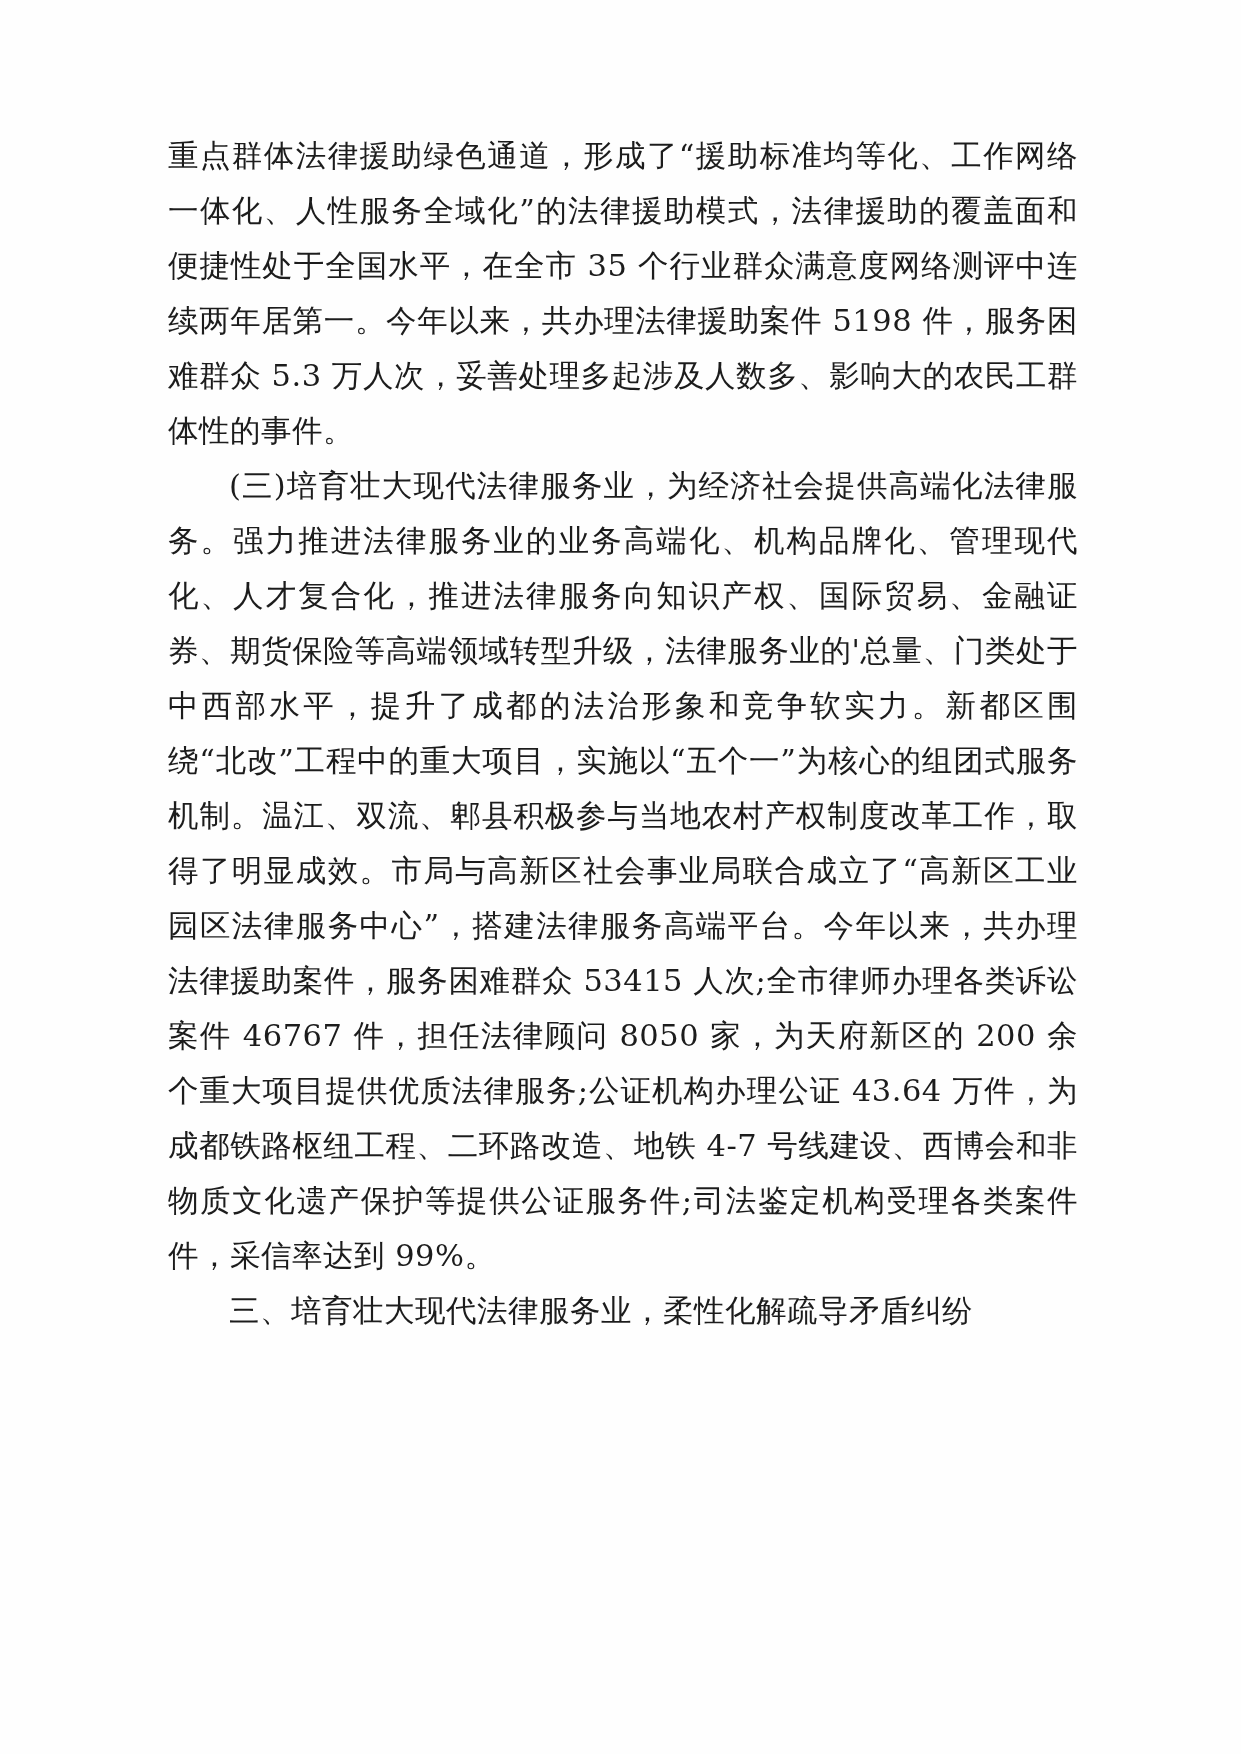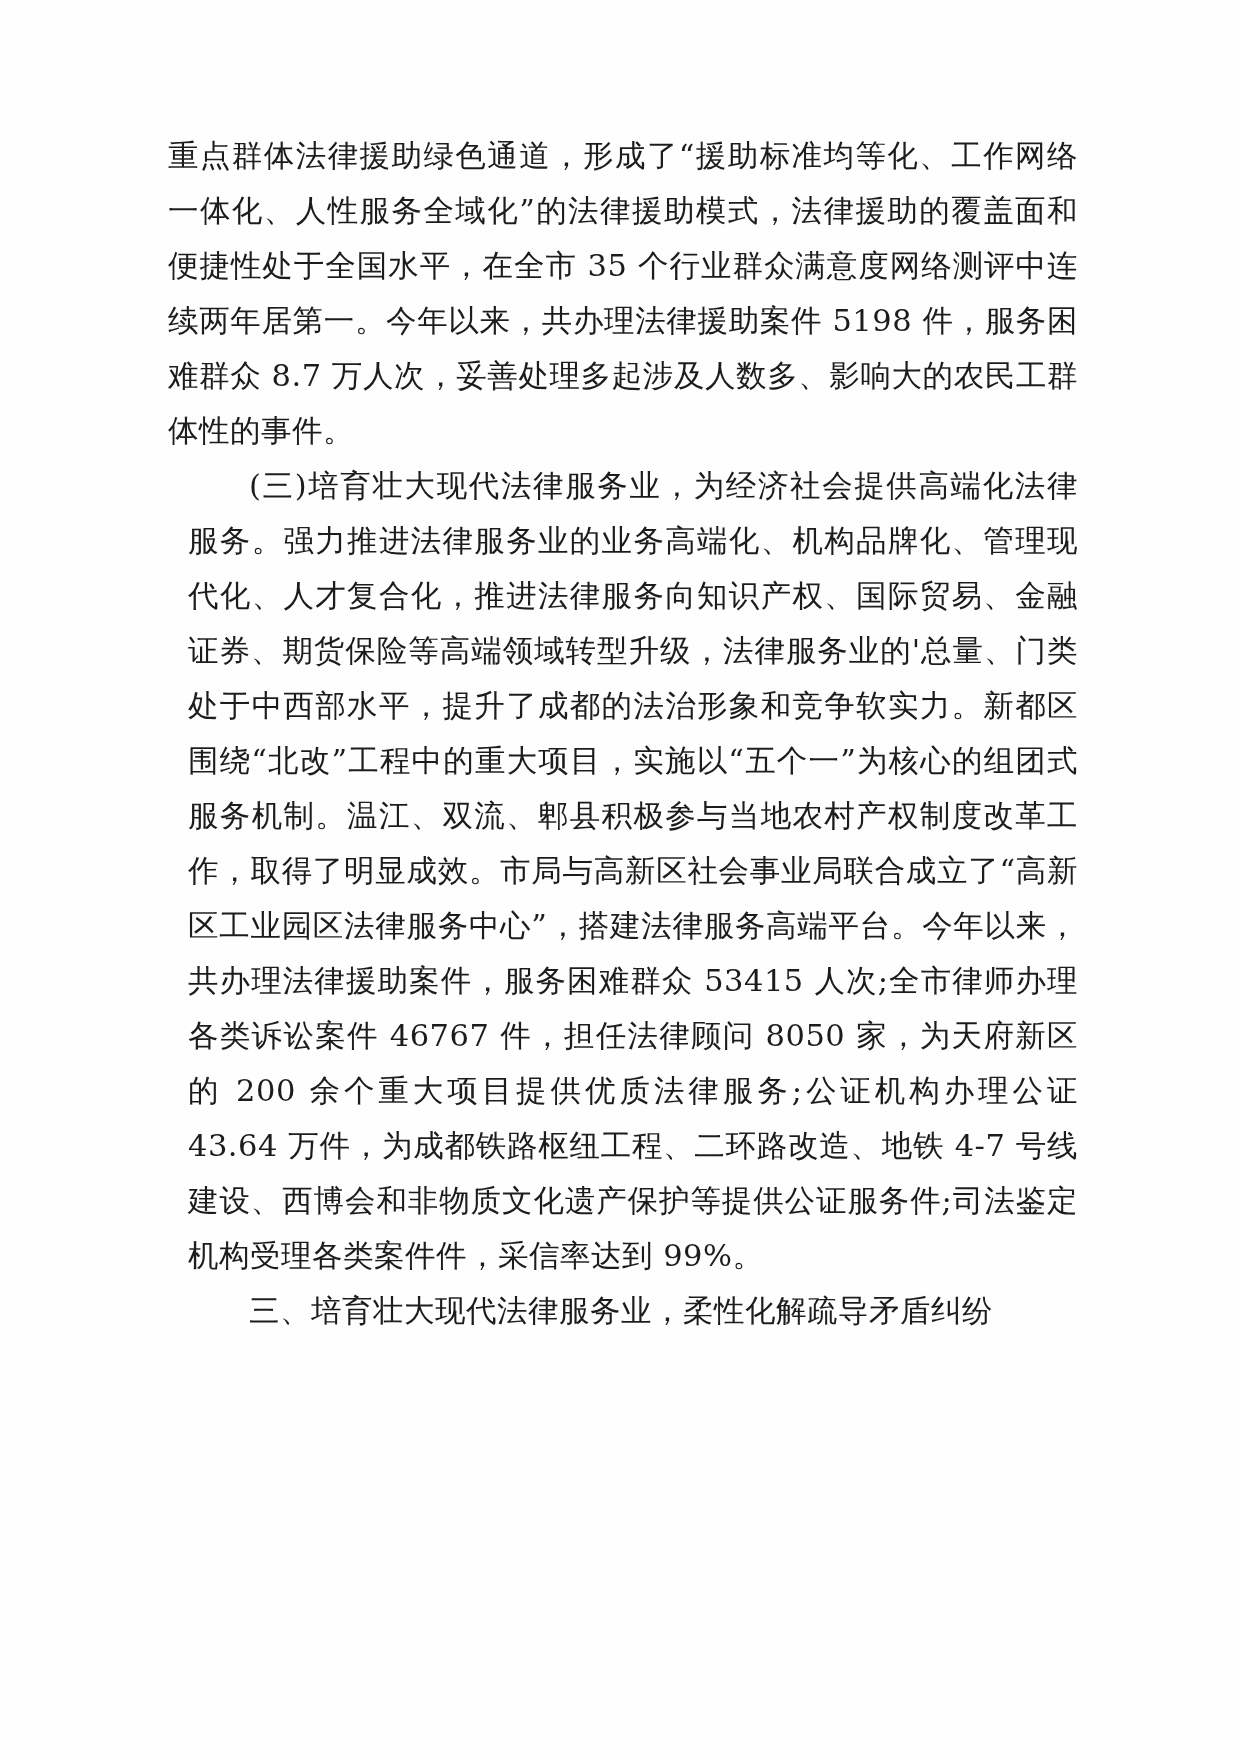--- a/index.html
+++ b/index.html
@@ -34,25 +34,24 @@
     font-size: 30.5px;
     line-height: 55px;
     text-align: justify;
     text-justify: inter-ideograph;
     letter-spacing: 0.5px;
     color: #1c1c1c;
     font-family: "DejaVu Serif", "Liberation Serif", serif;
   }
   p.indent {
     text-indent: 61px;
-    margin-left: 20px;
   }
 </style>
 </head>
 <body>
 
 <div class="page">
   <div class="content">
-    <p class="body-para">重点群体法律援助绿色通道，形成了“援助标准均等化、工作网络一体化、人性服务全域化”的法律援助模式，法律援助的覆盖面和便捷性处于全国水平，在全市 35 个行业群众满意度网络测评中连续两年居第一。今年以来，共办理法律援助案件 5198 件，服务困难群众 8.7 万人次，妥善处理多起涉及人数多、影响大的农民工群体性的事件。</p>
+    <p class="body-para">重点群体法律援助绿色通道，形成了“援助标准均等化、工作网络一体化、人性服务全域化”的法律援助模式，法律援助的覆盖面和便捷性处于全国水平，在全市 35 个行业群众满意度网络测评中连续两年居第一。今年以来，共办理法律援助案件 5198 件，服务困难群众 5.3 万人次，妥善处理多起涉及人数多、影响大的农民工群体性的事件。</p>
     <p class="body-para indent">(三)培育壮大现代法律服务业，为经济社会提供高端化法律服务。强力推进法律服务业的业务高端化、机构品牌化、管理现代化、人才复合化，推进法律服务向知识产权、国际贸易、金融证券、期货保险等高端领域转型升级，法律服务业的'总量、门类处于中西部水平，提升了成都的法治形象和竞争软实力。新都区围绕“北改”工程中的重大项目，实施以“五个一”为核心的组团式服务机制。温江、双流、郫县积极参与当地农村产权制度改革工作，取得了明显成效。市局与高新区社会事业局联合成立了“高新区工业园区法律服务中心”，搭建法律服务高端平台。今年以来，共办理法律援助案件，服务困难群众 53415 人次;全市律师办理各类诉讼案件 46767 件，担任法律顾问 8050 家，为天府新区的 200 余个重大项目提供优质法律服务;公证机构办理公证 43.64 万件，为成都铁路枢纽工程、二环路改造、地铁 4-7 号线建设、西博会和非物质文化遗产保护等提供公证服务件;司法鉴定机构受理各类案件件，采信率达到 99%。</p>
     <p class="body-para indent">三、培育壮大现代法律服务业，柔性化解疏导矛盾纠纷</p>
   </div>
 </div>
 
 </body></html>

